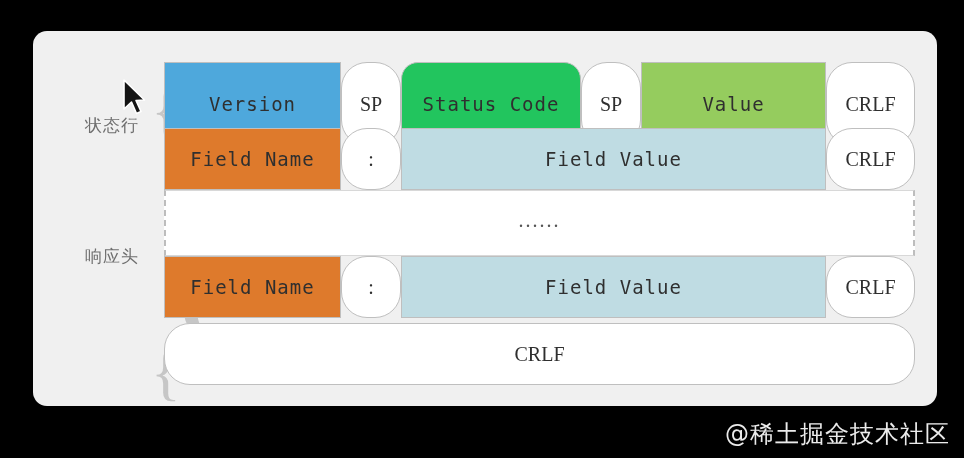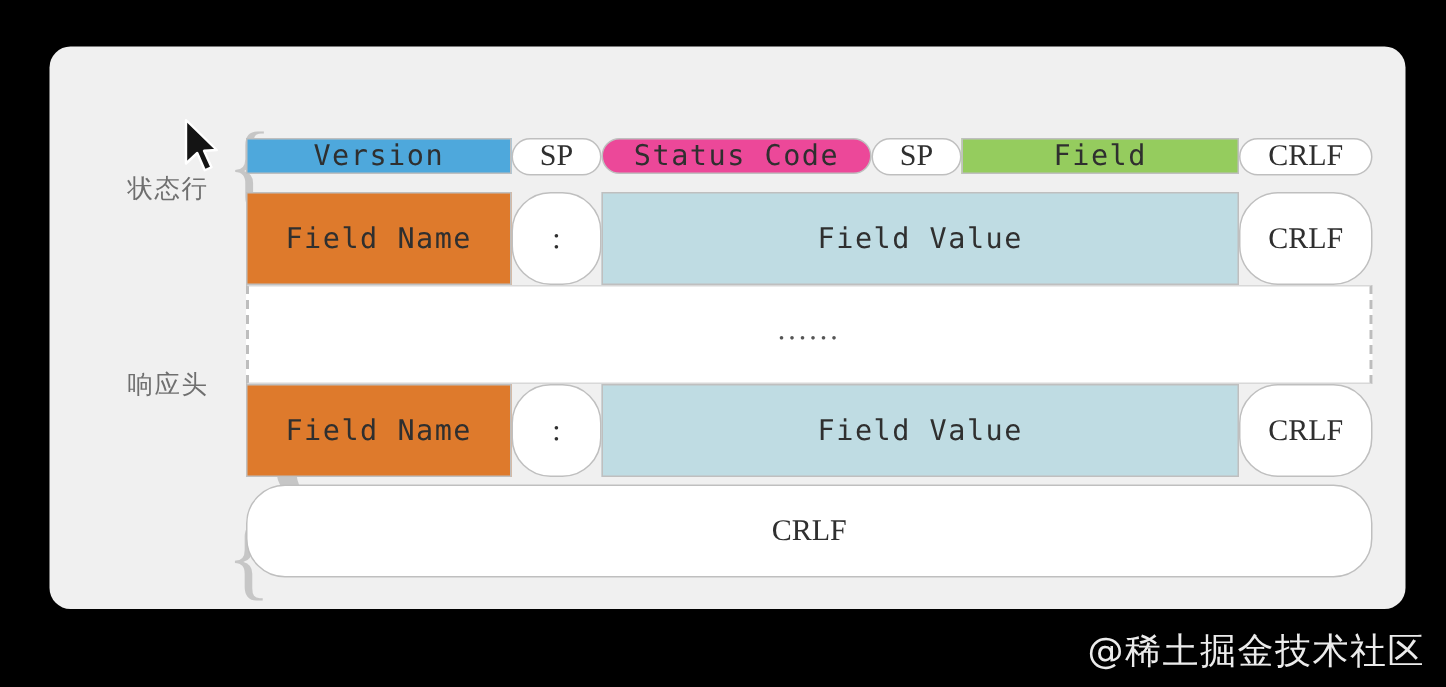--- a/index.html
+++ b/index.html
@@ -52,21 +52,21 @@
     color: #2f2f2f;
     white-space: nowrap;
     overflow: hidden;
   }
 
   
   .mono  { font-family: "DejaVu Sans Mono", monospace; font-size: 19px; letter-spacing: 1px; }
   .serif { font-family: "Liberation Serif", serif; font-size: 20px; border-radius: 26px; }
 
   
-  #row-status   { top: 0px;   height: 84px; align-items: center; }
+  #row-status   { top: 0px;   height: 84px; }
   #row-header1  { top: 66px;  height: 62px; }
   #row-ellipsis { top: 128px; height: 66px; }
   #row-header2  { top: 194px; height: 62px; }
   #row-blank    { top: 261px; height: 62px; }
 
   
   #row-ellipsis .cell {
     border-left: 2px dashed #bdbdbd;
     border-right: 2px dashed #bdbdbd;
     border-top: 1px solid #d8d8d8;
@@ -137,23 +137,23 @@
 
   <div class="brace" id="brace-status">{</div>
   <div class="brace" id="brace-headers">{</div>
   <div class="brace" id="brace-blank">{</div>
 
   <div id="diagram">
 
     <div class="row" id="row-status">
       <div class="cell mono" style="width: 177px; flex: 0 0 177px; background: rgb(78, 168, 220);">Version</div>
       <div class="cell serif" style="width: 60px; flex: 0 0 60px; background: rgb(255, 255, 255);">SP</div>
-      <div class="cell mono" style="width: 180px; flex: 0 0 180px; background: #ec4899; border-radius: 17px;">Status Code</div>
+      <div class="cell mono" style="width: 180px; flex: 0 0 180px; background: #22c55e; border-radius: 17px;">Status Code</div>
       <div class="cell serif" style="width: 60px; flex: 0 0 60px; background: rgb(255, 255, 255);">SP</div>
-      <div class="cell mono" style="width: 185px; flex: 0 0 185px; background: rgb(149, 204, 94);">Field</div>
+      <div class="cell mono" style="width: 185px; flex: 0 0 185px; background: rgb(149, 204, 94);">Value</div>
       <div class="cell serif" style="width: 89px; flex: 0 0 89px; background: rgb(255, 255, 255);">CRLF</div>
     </div>
 
     <div class="row" id="row-header1">
       <div class="cell mono" style="width: 177px; flex: 0 0 177px; background: rgb(222, 122, 44);">Field Name</div>
       <div class="cell serif" style="width: 60px; flex: 0 0 60px; background: rgb(255, 255, 255);">:</div>
       <div class="cell mono" style="width: 425px; flex: 0 0 425px; background: rgb(191, 220, 227);">Field Value</div>
       <div class="cell serif" style="width: 89px; flex: 0 0 89px; background: rgb(255, 255, 255);">CRLF</div>
     </div>
 

